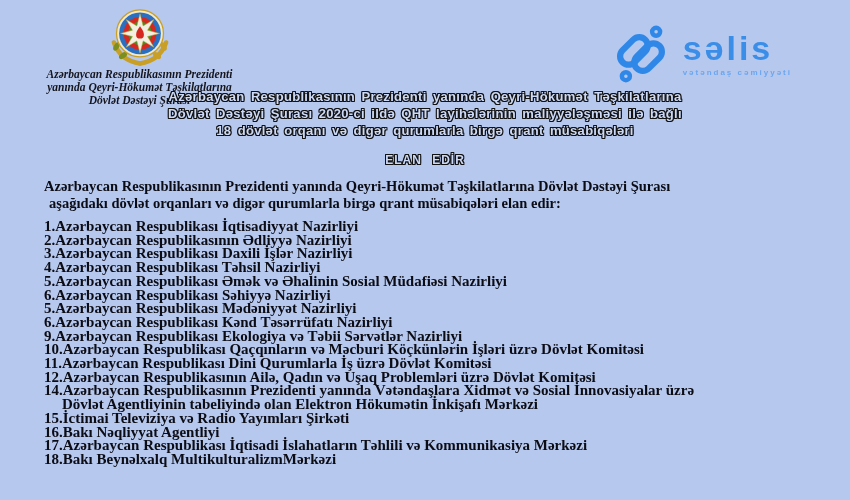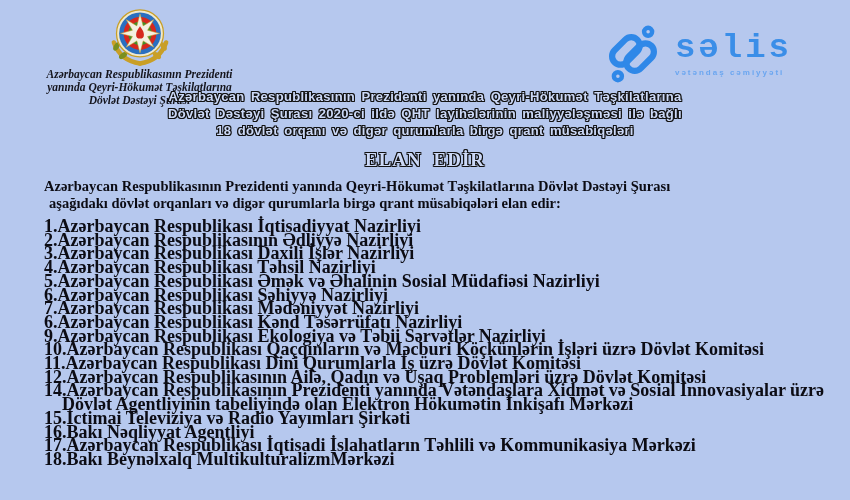--- a/index.html
+++ b/index.html
@@ -26,21 +26,21 @@
     color:#15151d;
   }
 
   
   .brand-block{
     position:absolute;right:58px;top:22px;
     display:flex;align-items:center;gap:10px;
   }
   .brand-text{display:flex;flex-direction:column;align-items:flex-start;}
   .brand-word{
-    font-family:Liberation Mono, monospace;
+    font-family:Liberation Sans, sans-serif;
     font-weight:bold;
     font-size:34px;line-height:34px;
     letter-spacing:3px;
     color:#3a8ee8;
   }
   .brand-tagline{
     font-family:Liberation Sans, sans-serif;
     font-weight:bold;
     font-size:8px;
     letter-spacing:2px;
@@ -66,38 +66,38 @@
   }
   .doc-title .outline-line{
     font-size:13px;line-height:17px;
     word-spacing:2.5px;letter-spacing:0.3px;
   }
   .announce{
     position:absolute;left:0;top:151px;width:850px;
     text-align:center;
   }
   .announce .outline-line{
-    font-size:19px;line-height:18px;
-    word-spacing:6px;letter-spacing:1px;font-family:Liberation Serif, serif;
+    font-size:12px;line-height:18px;
+    word-spacing:6px;letter-spacing:1px;
   }
 
   
   .intro{
     position:absolute;left:44px;top:178px;width:780px;
     font-weight:bold;
     font-size:14.5px;line-height:16.5px;
     color:#0c0c14;
   }
   .intro .line2{padding-left:5px;}
 
   
   .gov-list{
     position:absolute;left:44px;top:220px;width:790px;
     font-weight:bold;
-    font-size:18px;line-height:13.7px;
+    font-size:15px;line-height:13.7px;
     color:#0c0c14;
   }
   .gov-list .row{
     white-space:pre-wrap;
     padding-left:18px;text-indent:-18px;
   }
 
   svg{display:block;}
 </style>
 </head>
@@ -153,21 +153,21 @@
   <div class="line2">aşağıdakı dövlət orqanları və digər qurumlarla birgə qrant müsabiqələri elan edir:</div>
 </div>
 
 <div class="gov-list">
   <div class="row">1.Azərbaycan Respublikası İqtisadiyyat Nazirliyi</div>
   <div class="row">2.Azərbaycan Respublikasının Ədliyyə Nazirliyi</div>
   <div class="row">3.Azərbaycan Respublikası Daxili İşlər Nazirliyi</div>
   <div class="row">4.Azərbaycan Respublikası Təhsil Nazirliyi</div>
   <div class="row">5.Azərbaycan Respublikası Əmək və Əhalinin Sosial Müdafiəsi Nazirliyi</div>
   <div class="row">6.Azərbaycan Respublikası Səhiyyə Nazirliyi</div>
-  <div class="row">7.Azərbaycan Respublikası Mədəniyyət Nazirliyi</div>
+  <div class="row">5.Azərbaycan Respublikası Mədəniyyət Nazirliyi</div>
   <div class="row">6.Azərbaycan Respublikası Kənd Təsərrüfatı Nazirliyi</div>
   <div class="row">9.Azərbaycan Respublikası Ekologiya və Təbii Sərvətlər Nazirliyi</div>
   <div class="row">10.Azərbaycan Respublikası Qaçqınların və Məcburi Köçkünlərin İşləri üzrə Dövlət Komitəsi</div>
   <div class="row">11.Azərbaycan Respublikası Dini Qurumlarla İş üzrə Dövlət Komitəsi</div>
   <div class="row">12.Azərbaycan Respublikasının Ailə, Qadın və Uşaq Problemləri üzrə Dövlət Komitəsi</div>
   <div class="row">14.Azərbaycan Respublikasının Prezidenti yanında Vətəndaşlara Xidmət və Sosial İnnovasiyalar üzrə
 Dövlət Agentliyinin tabeliyində olan Elektron Hökumətin İnkişafı Mərkəzi</div>
   <div class="row">15.İctimai Televiziya və Radio Yayımları Şirkəti</div>
   <div class="row">16.Bakı Nəqliyyat Agentliyi</div>
   <div class="row">17.Azərbaycan Respublikası İqtisadi İslahatların Təhlili və Kommunikasiya Mərkəzi</div>

